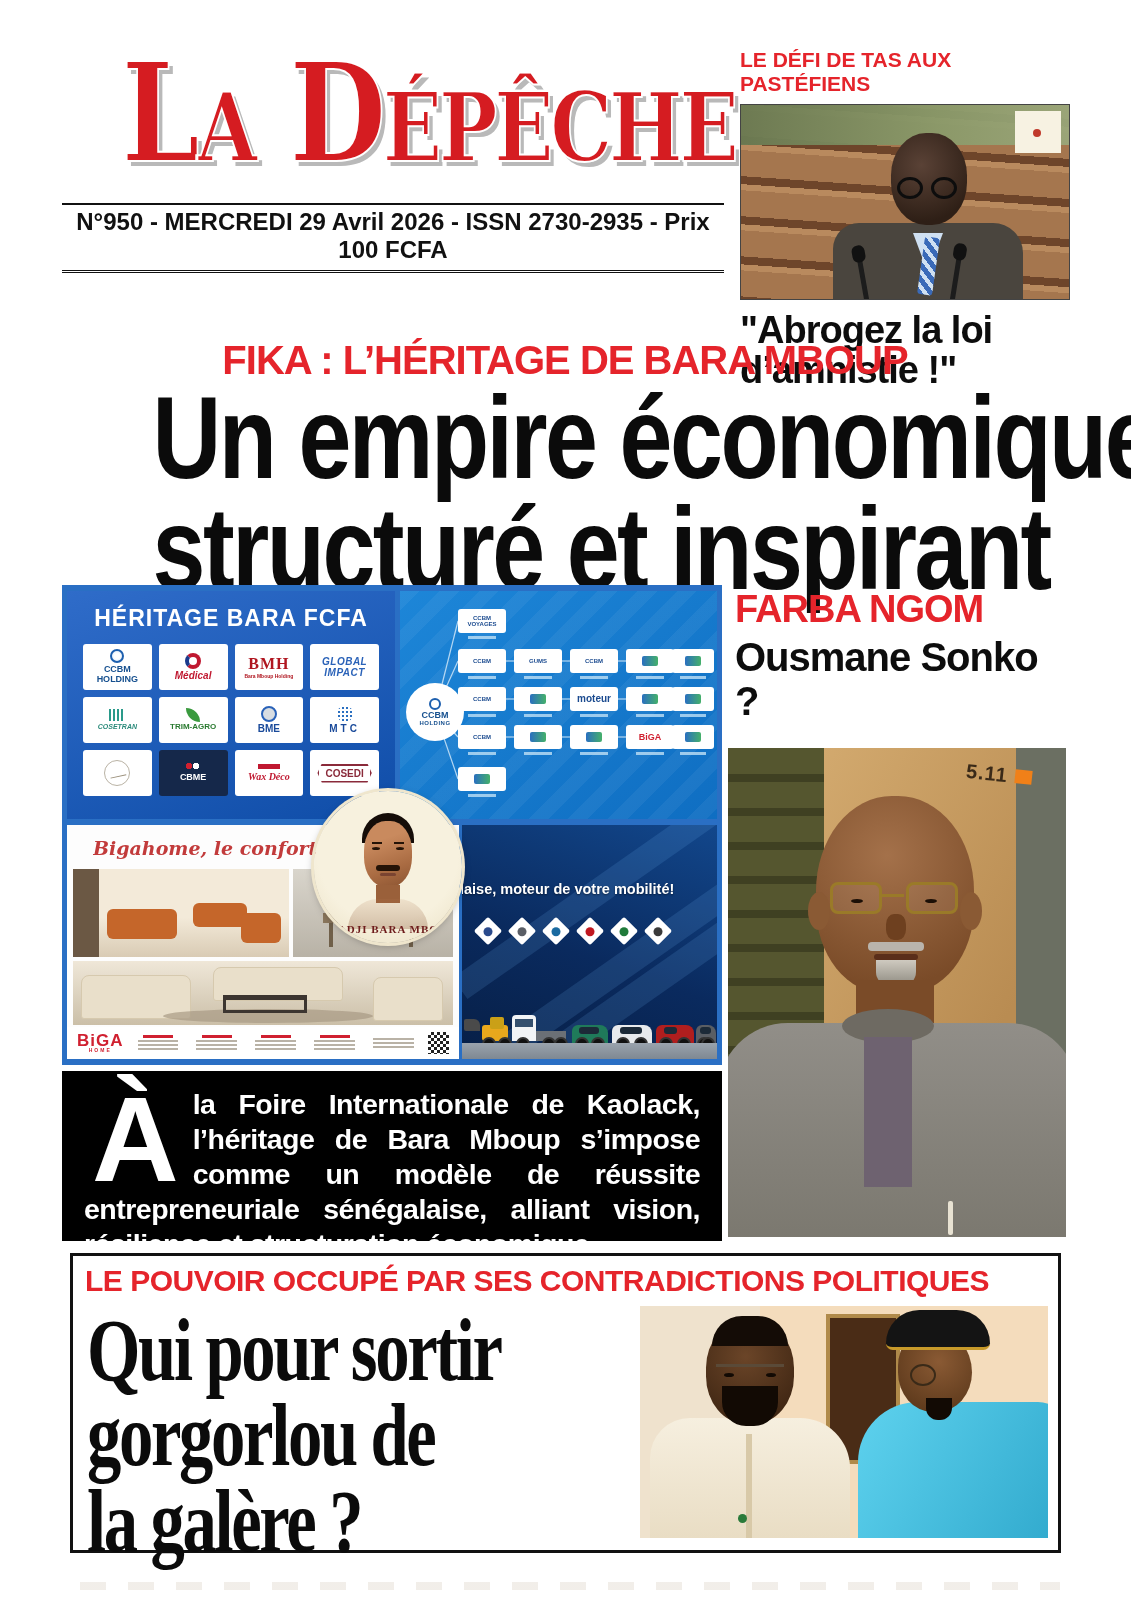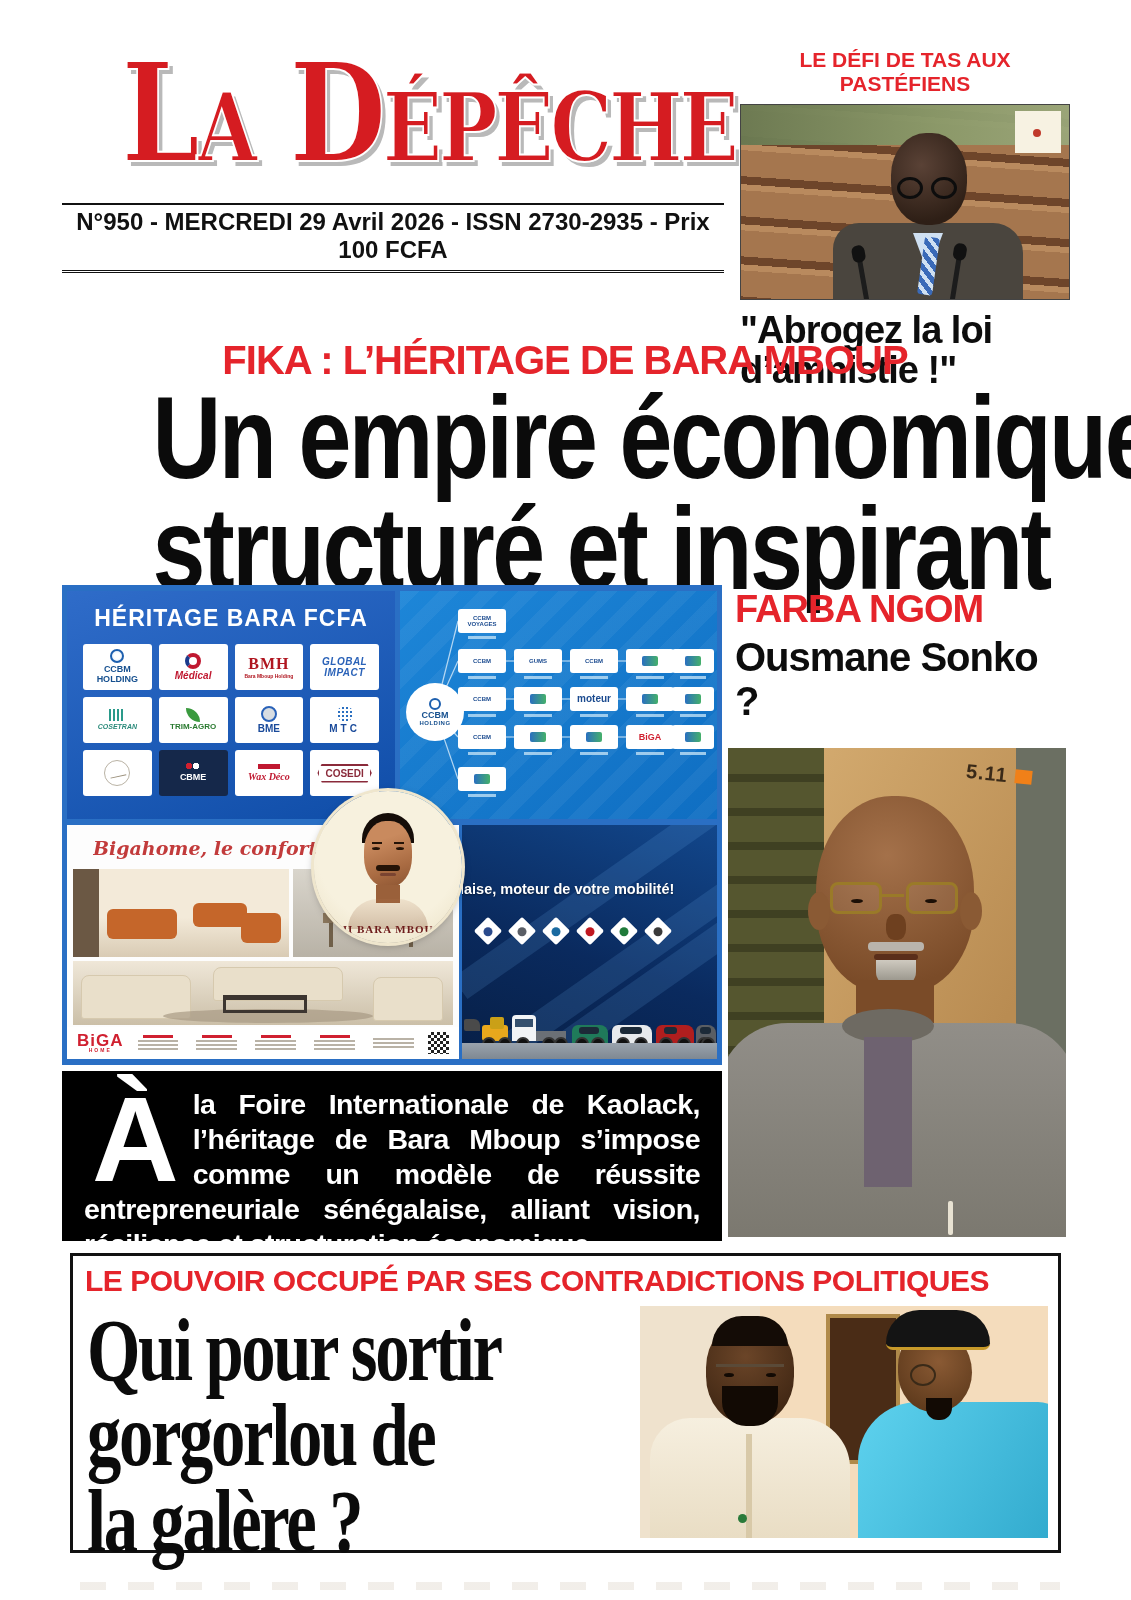--- a/index.html
+++ b/index.html
@@ -14,21 +14,21 @@
     transform:scaleX(.82);transform-origin:center;letter-spacing:-4px;
     -webkit-text-stroke:2px #ffffff;
     text-shadow:5px 5px 0 #b9b9b9, -2px -2px 0 #fff, 2px -2px 0 #fff, -2px 2px 0 #fff;}
   .masthead-rule{border-top:2px solid #111;margin-top:18px;}
   .masthead-sub{font-size:21px;font-weight:bold;letter-spacing:.5px;color:#111;margin-top:6px;}
   .masthead-issue{font-size:24px;font-weight:bold;color:#111;margin-top:3px;padding-bottom:6px;
     border-bottom:3px double #111;}
 
   
   .top-story{position:absolute;left:740px;top:48px;width:330px;}
-  .ts-kicker{color:#e5242b;font-weight:bold;font-size:21px;text-align:center;margin-bottom:8px;}
+  .ts-kicker{color:#e5242b;font-weight:bold;font-size:21px;margin-bottom:8px;}
   .photo-a{position:relative;width:330px;height:196px;overflow:hidden;border:1px solid #444;background:#8a6a48;}
   .pa-benches{position:absolute;left:-20px;top:-10px;width:380px;height:230px;
     background:repeating-linear-gradient(184deg,#a5764e 0 26px,#6e452a 26px 34px,#b98a5e 34px 40px);}
   .pa-top{position:absolute;left:0;top:0;width:100%;height:40px;
     background:linear-gradient(90deg,#6a7a52,#8a9a6a 60%,#9aa77a);opacity:.95;}
   .pa-box{position:absolute;right:8px;top:6px;width:46px;height:42px;background:#f7f2e2;}
   .pa-box-dot{position:absolute;left:18px;top:18px;width:8px;height:8px;border-radius:50%;background:#c0392b;}
   .pa-suit{position:absolute;left:92px;top:118px;width:190px;height:90px;background:#4a453e;
     border-radius:26px 30px 0 0;}
   .pa-shirt{position:absolute;left:172px;top:128px;width:30px;height:40px;background:#cfe0f2;
@@ -168,21 +168,21 @@
   .med-hair{position:absolute;left:48px;top:22px;width:52px;height:30px;background:#150d08;border-radius:26px 26px 0 0;}
   .med-face{position:absolute;left:50px;top:30px;width:48px;height:66px;border-radius:45%;
     background:linear-gradient(160deg,#c98a5e 30%,#a96b42 70%,#8a5331);}
   .med-eye{position:absolute;top:26px;width:8px;height:3px;background:#241307;border-radius:50%;}
   .med-brow{position:absolute;top:21px;width:10px;height:2px;background:#241307;}
   .med-must{position:absolute;left:12px;top:44px;width:24px;height:6px;background:#241307;border-radius:3px;}
   .med-mouth{position:absolute;left:16px;top:52px;width:16px;height:3px;background:#7a4431;border-radius:2px;}
   .med-neck{position:absolute;left:62px;top:94px;width:24px;height:18px;background:#9a603a;}
   .med-chest{position:absolute;left:34px;top:108px;width:80px;height:30px;border-radius:40px 40px 0 0;
     background:linear-gradient(#b5795022,#8a5a3a55);}
-  .med-cap{position:absolute;left:0;bottom:8px;width:100%;
+  .med-cap{position:absolute;left:0;bottom:8px;width:100%;text-align:center;
     font-family:"Liberation Serif",serif;font-weight:bold;font-size:11px;letter-spacing:1px;color:#6e1c1c;}
 
   
   .second{position:absolute;left:735px;top:590px;width:335px;}
   .ss-kicker{color:#e5242b;font-weight:bold;font-size:38px;line-height:1.02;letter-spacing:-1px;}
   .ss-subhead{color:#0d0d0d;font-weight:bold;font-size:40px;line-height:1.1;letter-spacing:-1px;margin-top:6px;}
   .photo-b{position:absolute;left:728px;top:748px;width:338px;height:489px;overflow:hidden;background:#c79e63;}
   .pb-strap{position:absolute;left:0;top:0;width:96px;height:100%;
     background:repeating-linear-gradient(#55562f 0 26px,#3f4022 26px 34px);}
   .pb-shade{position:absolute;right:0;top:0;width:50px;height:100%;background:#6b6f62;}

